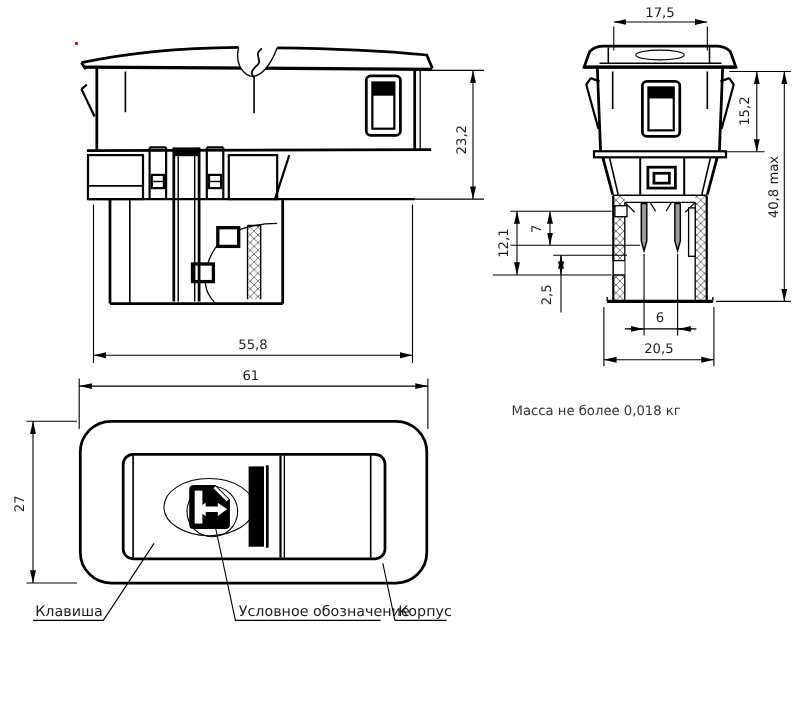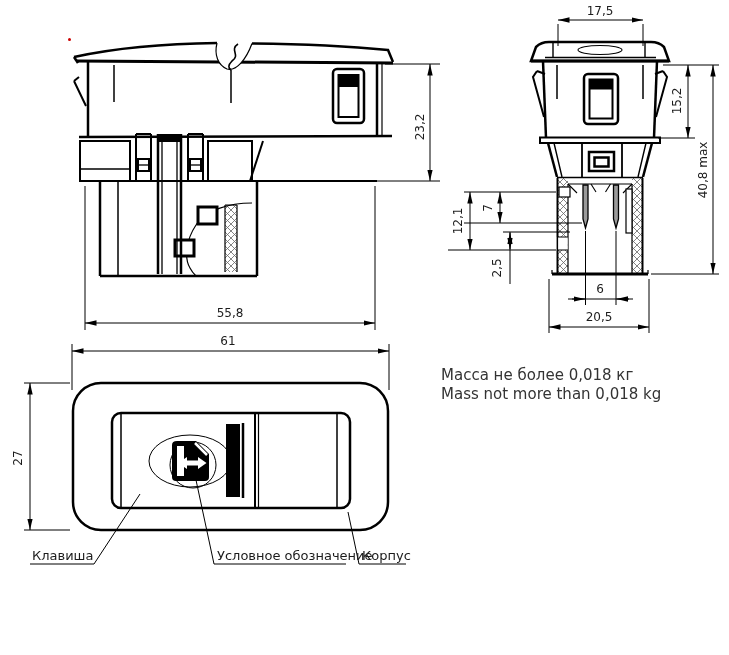--- a/index.html
+++ b/index.html
@@ -1,21 +1,21 @@
 <!DOCTYPE html>
 <html><head>
 <meta charset="utf-8">
 <style>
   html,body{margin:0;padding:0;background:#ffffff;}
   .page{position:relative;width:729px;height:655px;background:#fff;overflow:hidden;
         font-family:"DejaVu Sans",sans-serif;}
   svg{position:absolute;left:0;top:0;}
   svg text{fill:#1c1c1c;font-family:"DejaVu Sans",sans-serif;font-size:12px;}
   svg text.lbl{font-size:13px;}
-  .mass-note{position:absolute;left:441px;top:366px;color:#333;font-size:15px;line-height:1.25;}
+  .mass-note{position:absolute;left:465px;top:366px;color:#333;font-size:12px;line-height:1.25;}
   .red-dot{position:absolute;left:68px;top:38px;width:3px;height:3px;border-radius:50%;background:#cc0000;}
 </style>
 </head>
 <body>
 
 <div class="page">
 
 <svg width="729" height="655" viewBox="0 0 729 655">
   <defs>
     <marker id="arr" markerWidth="13" markerHeight="8" refX="11.5" refY="3.5" orient="auto-start-reverse" markerUnits="userSpaceOnUse">
@@ -193,18 +193,17 @@
     <path d="M346,564 L214,564 L196,480" stroke-width="1"></path>
     <path d="M359,564 L406,564 M359,564 L348,512" stroke-width="1"></path>
   </g>
   <text class="lbl" x="32" y="560">Клавиша</text>
   <text class="lbl" x="217" y="560">Условное обозначение</text>
   <text class="lbl" x="362" y="560">Корпус</text>
 </svg>
 
 <div class="mass-note">
   <div>Масса не более 0,018 кг</div>
-  <div>Mass not more than 0,018 kg</div>
 </div>
 
 <div class="red-dot"></div>
 
 </div>
 
 </body></html>

